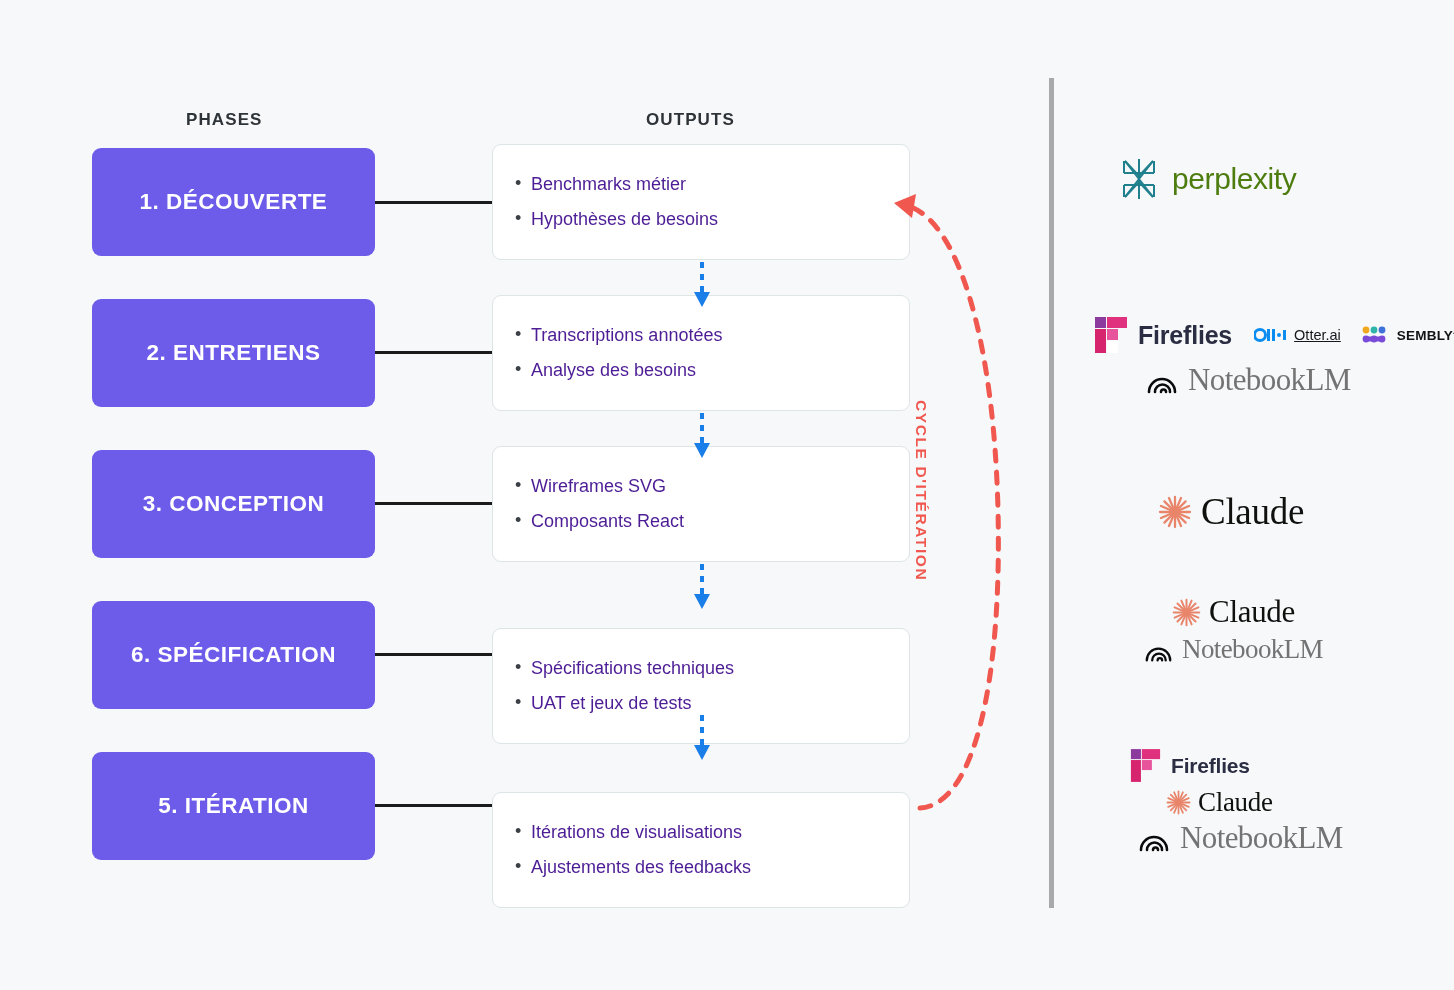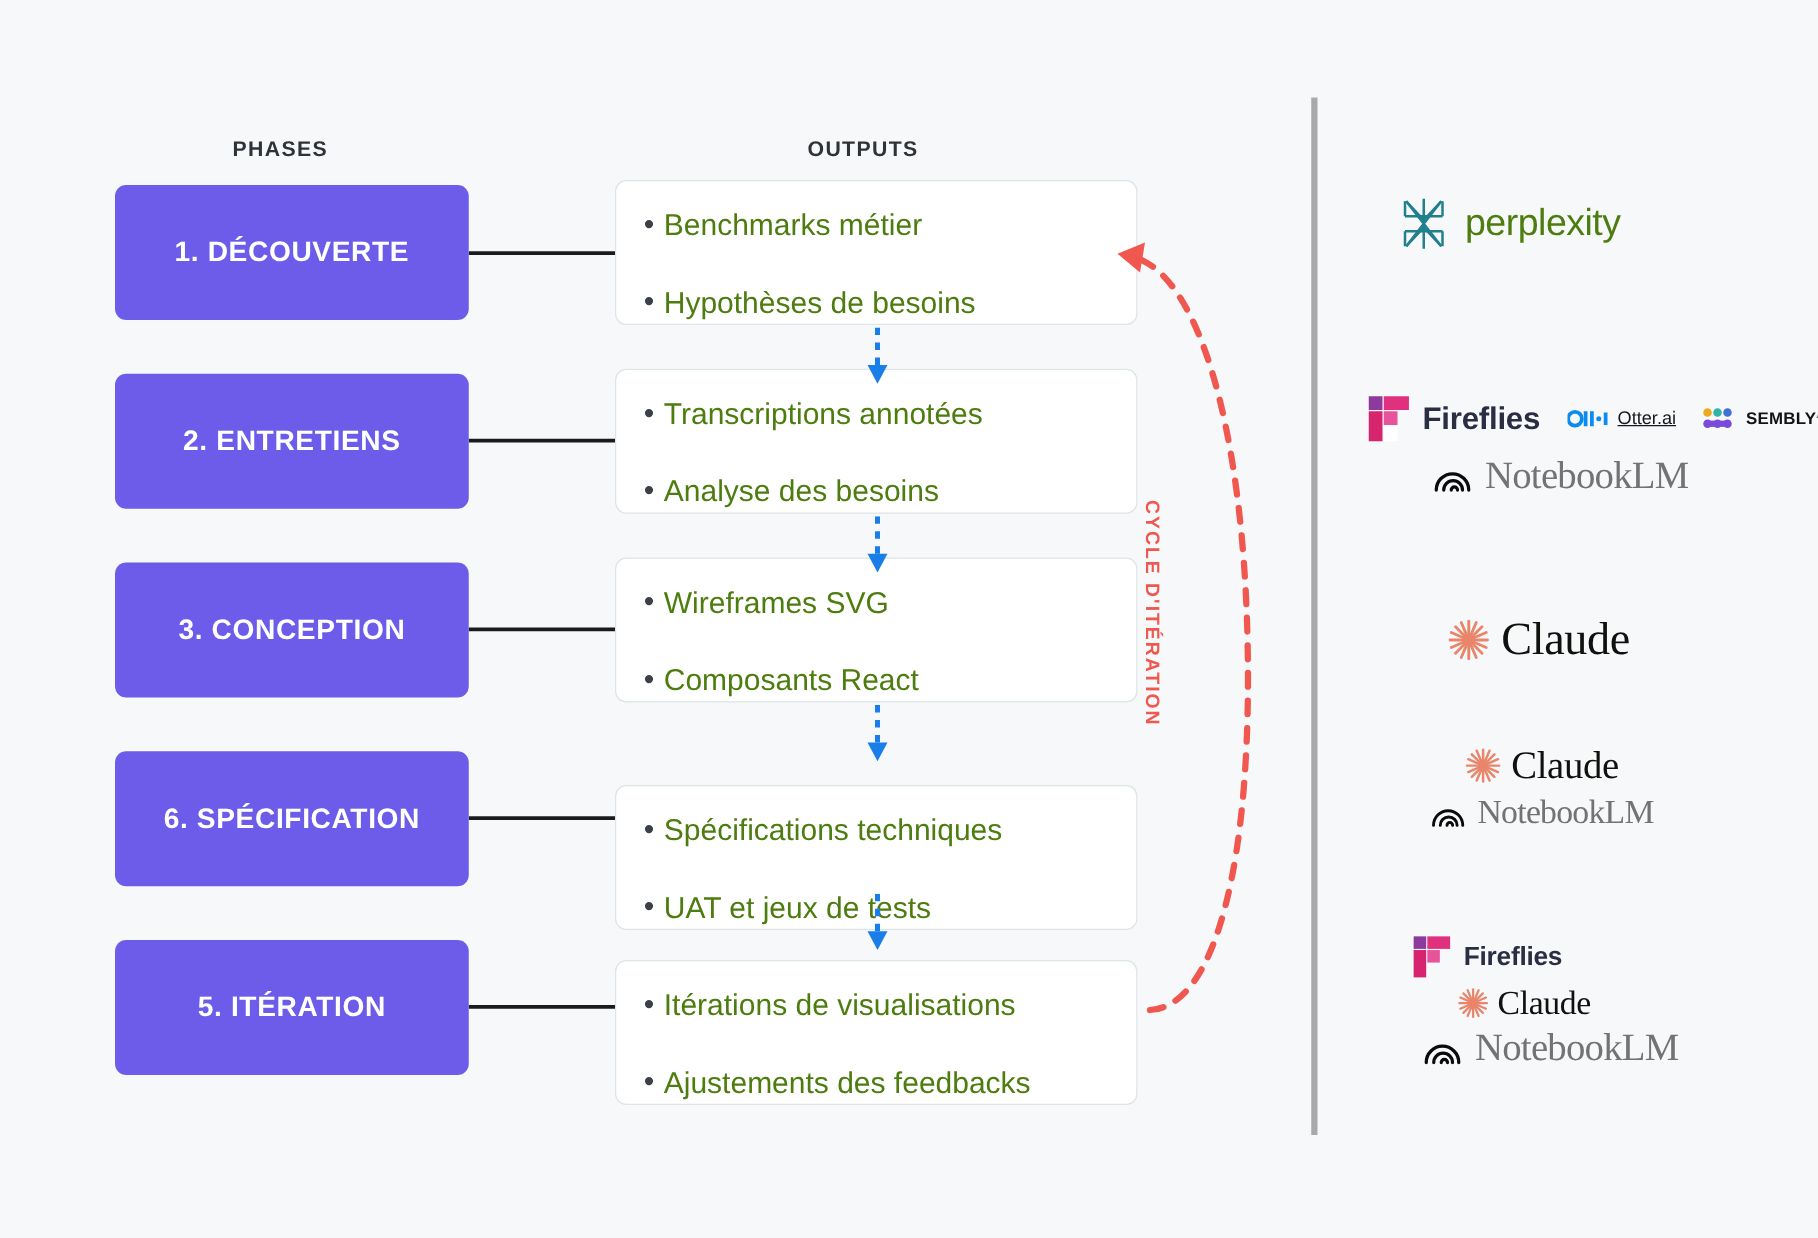--- a/index.html
+++ b/index.html
@@ -52,26 +52,25 @@
     background: #ffffff;
     border: 1.4px solid #dde5e7;
     border-radius: 9px;
     display: flex;
     flex-direction: column;
     justify-content: center;
     padding-left: 22px;
     gap: 14px;
   }
   .output-line {
-    font-size: 24px;
-    color: #4d7c0f;
+    font-size: 18px;
+    color: #4c1d95;
     white-space: nowrap;
     position: relative;
     padding-left: 16px;
-    margin-top: 20px;
   }
   .output-line::before {
     content: "\2022";
     position: absolute;
     left: 0; top: -1px;
     color: #3a4046;
   }
 
   
   .connector {
@@ -201,21 +200,21 @@
     <span class="output-line">Analyse des besoins</span>
   </div>
   <div class="output-box" style="top:446px">
     <span class="output-line">Wireframes SVG</span>
     <span class="output-line">Composants React</span>
   </div>
   <div class="output-box" style="top:628px">
     <span class="output-line">Spécifications techniques</span>
     <span class="output-line">UAT et jeux de tests</span>
   </div>
-  <div class="output-box" style="top:768px">
+  <div class="output-box" style="top:792px">
     <span class="output-line">Itérations de visualisations</span>
     <span class="output-line">Ajustements des feedbacks</span>
   </div>
 
   <div class="down-arrow" style="top:262px">
     <svg width="18" height="46" viewBox="0 0 18 46">
       <line x1="9" y1="0" x2="9" y2="30" stroke="#1a7ee8" stroke-width="4" stroke-dasharray="6 6"></line>
       <polygon points="9,45 1,30 17,30" fill="#1a7ee8"></polygon>
     </svg>
   </div>

